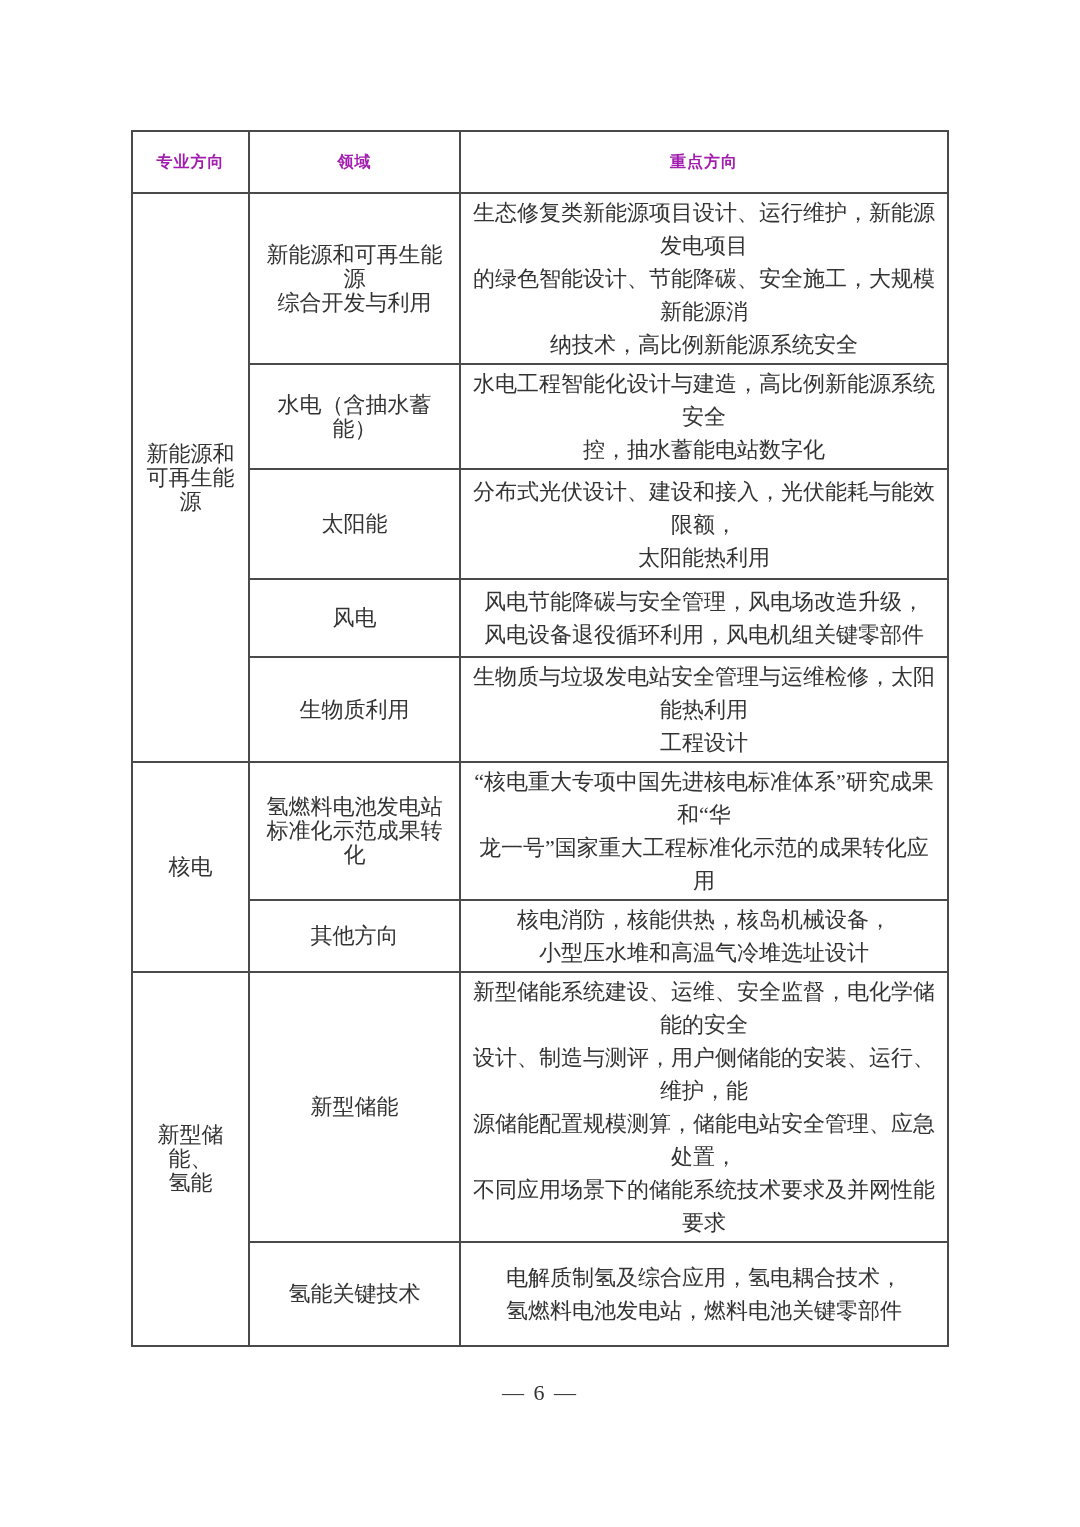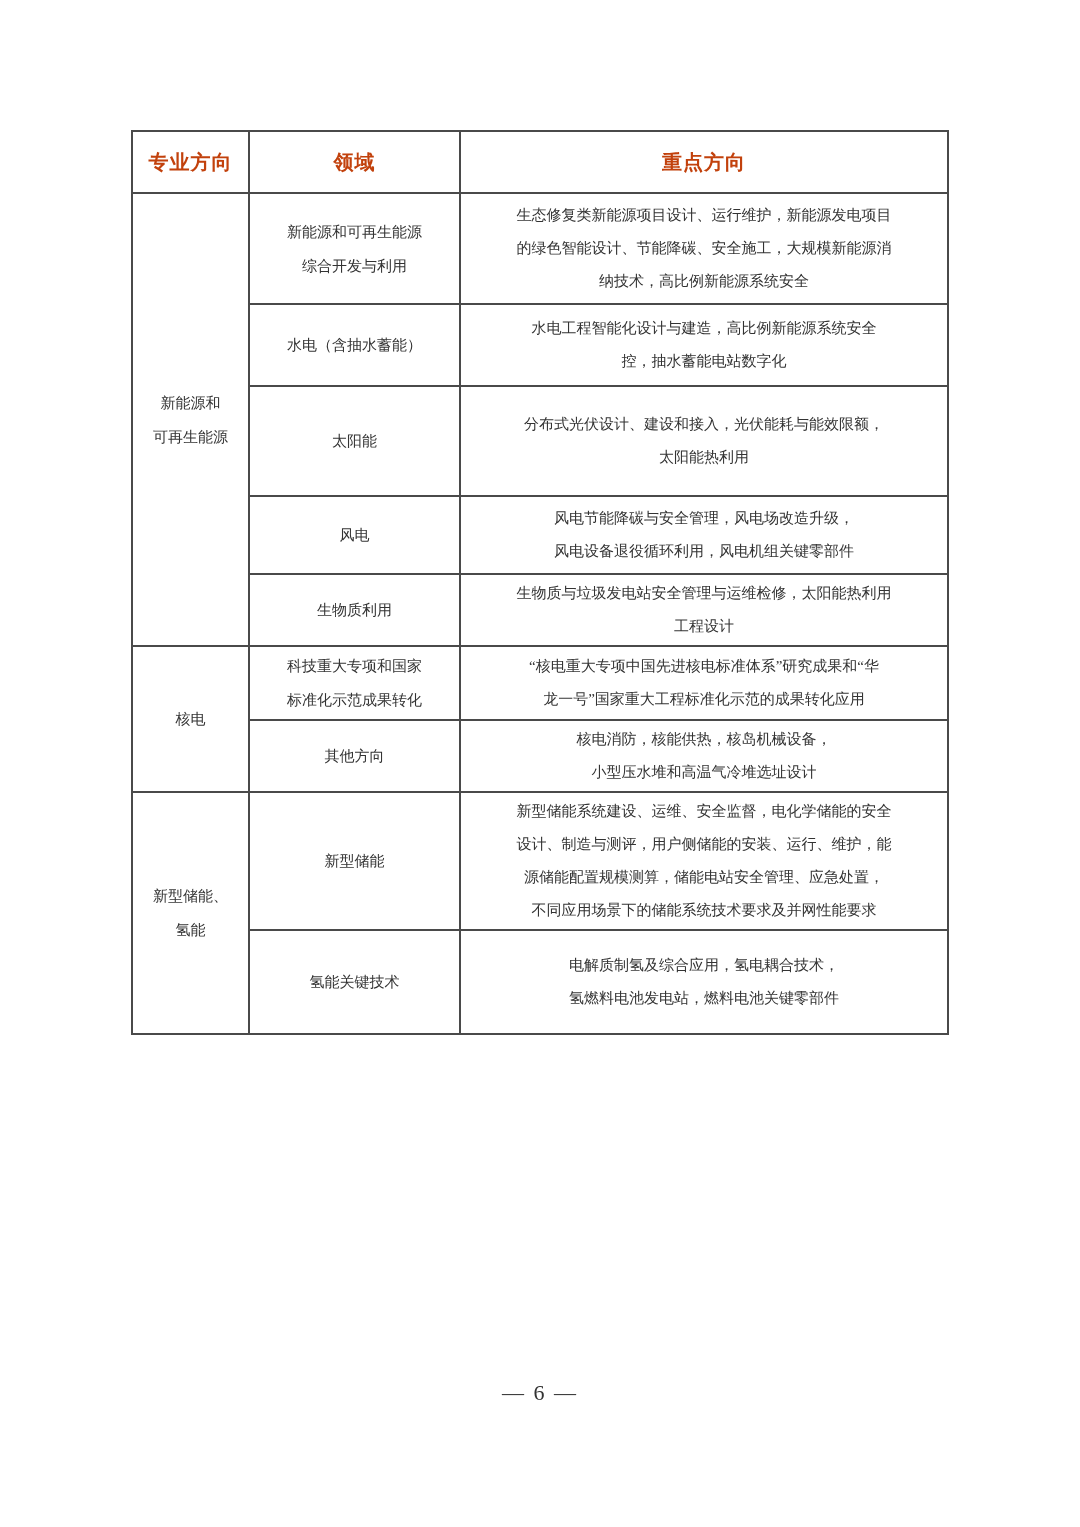--- a/index.html
+++ b/index.html
@@ -30,31 +30,31 @@
   .tbl th, .tbl td {
     border: 2px solid #4a4a4a;
     padding: 2px 8px;
     vertical-align: middle;
     text-align: center;
     box-sizing: border-box;
   }
   .tbl th {
     font-family: "Liberation Sans", sans-serif;
     font-weight: 700;
-    font-size: 20px;
-    color: #c2410c;
+    font-size: 16px;
+    color: #a21caf;
     letter-spacing: 1px;
   }
   .tbl td {
-    font-size: 15px;
+    font-size: 22px;
     line-height: 33px;
     white-space: pre-line;
   }
   td.dir, td.fld {
-    line-height: 34px;
+    line-height: 24px;
   }
   .footer {
     position: absolute;
     top: 1378px;
     left: 0;
     width: 100%;
     text-align: center;
     font-size: 22px;
     line-height: 30px;
     color: #333333;
@@ -105,21 +105,21 @@
 风电设备退役循环利用，风电机组关键零部件</td>
     </tr>
     <tr style="height:68px">
       <td class="fld">生物质利用</td>
       <td class="foc">生物质与垃圾发电站安全管理与运维检修，太阳能热利用
 工程设计</td>
     </tr>
 
     <tr style="height:72px">
       <td class="dir" rowspan="2">核电</td>
-      <td class="fld">科技重大专项和国家
+      <td class="fld">氢燃料电池发电站
 标准化示范成果转化</td>
       <td class="foc">“核电重大专项中国先进核电标准体系”研究成果和“华
 龙一号”国家重大工程标准化示范的成果转化应用</td>
     </tr>
     <tr style="height:68px">
       <td class="fld">其他方向</td>
       <td class="foc">核电消防，核能供热，核岛机械设备，
 小型压水堆和高温气冷堆选址设计</td>
     </tr>
 

